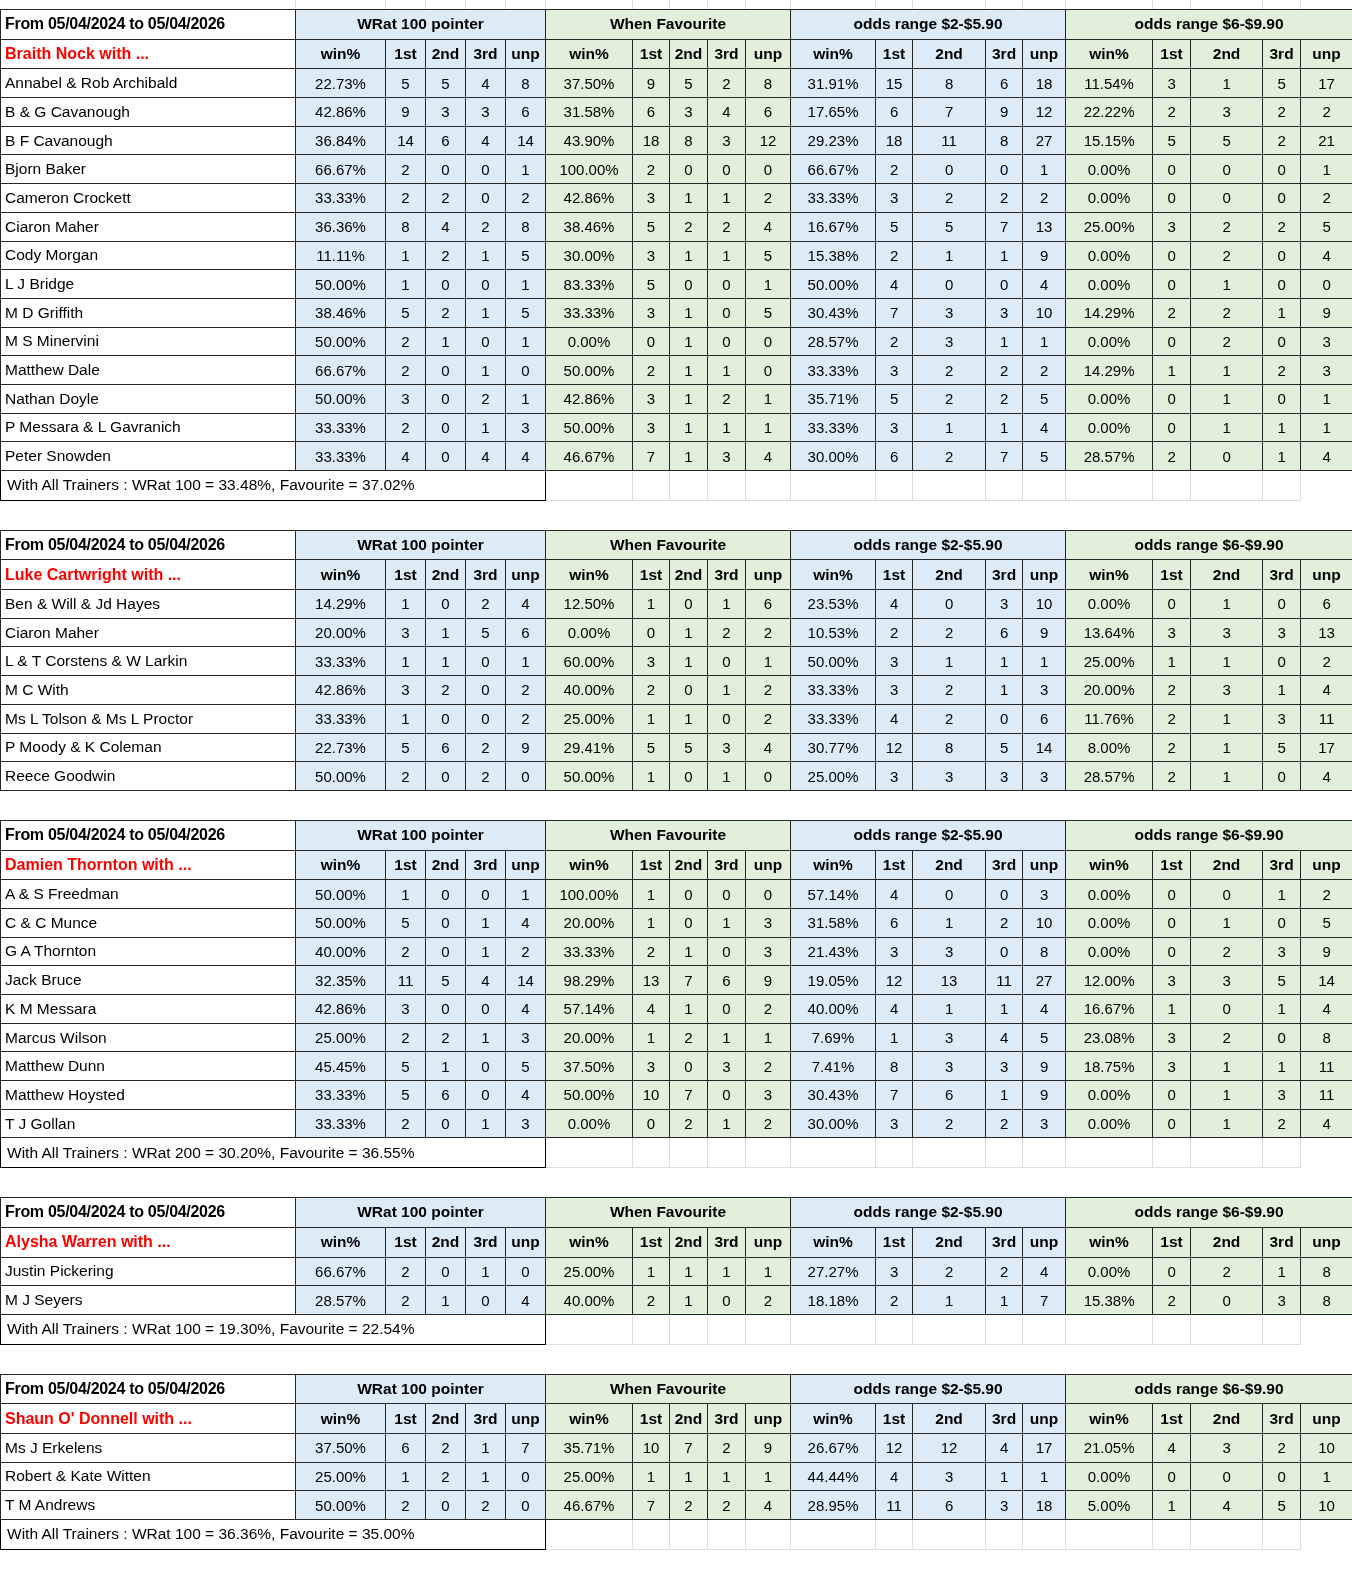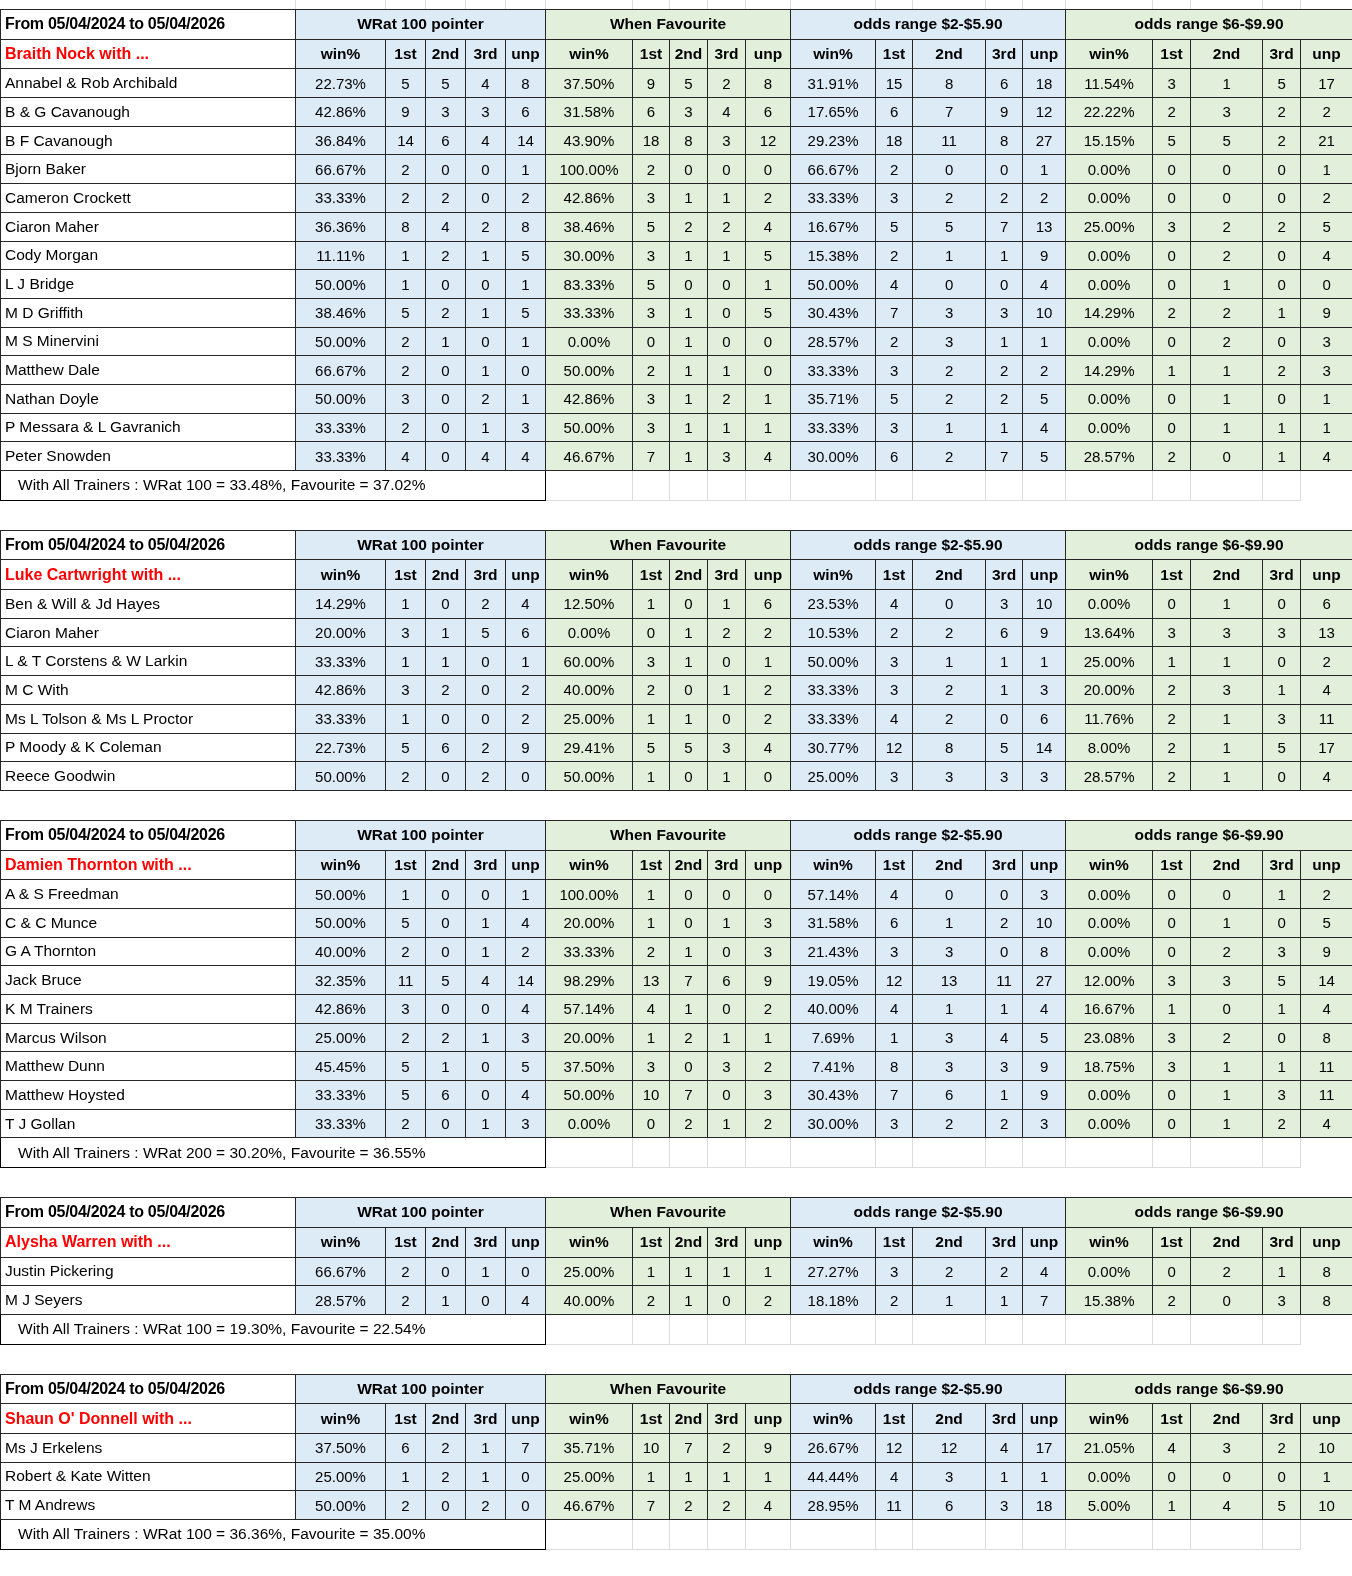--- a/index.html
+++ b/index.html
@@ -8,21 +8,21 @@
   table { border-collapse:collapse; table-layout:fixed; width:1352px; }
   .t td { border:1px solid #262626; overflow:hidden; white-space:nowrap; height:26.7px; }
   .t tr { height:28.7px; }
   td.name { text-align:left; padding:0 4px; font-size:15.5px; background:#fff; }
   td.stat { text-align:center; font-size:15px; padding:0 1px; }
   .fill-b { background:#DDEBF7; }
   .fill-g { background:#E2EFDA; }
   .hdr { font-weight:bold; font-size:15.5px; text-align:center; }
   td.date { font-weight:bold; font-size:16px; letter-spacing:-0.3px; }
   td.jockey { color:#FF0000; font-weight:bold; font-size:16px; }
-  td.footer-cell { font-size:15.5px; padding:0 17px; border:1px solid #000; background:#fff; white-space:nowrap; overflow:hidden; }
+  td.footer-cell { font-size:15.5px; padding:0 6px; border:1px solid #000; background:#fff; white-space:nowrap; overflow:hidden; }
   td.ghost { border:none; border-right:1px solid #dcdcdc; border-bottom:1px solid #dcdcdc; background:#fff; }
   .strip td { border:none; border-right:1px solid #dcdcdc; background:#fff; }
   .strip.top tr { height:9px; }
   .gap { height:29px; background:#fff; }
 </style>
 </head>
 <body>
 
 <div id="sheet">
     <table class="strip top">
@@ -832,21 +832,21 @@
           <td class="stat fill-b">13</td>
           <td class="stat fill-b">11</td>
           <td class="stat fill-b">27</td>
           <td class="stat fill-g">12.00%</td>
           <td class="stat fill-g">3</td>
           <td class="stat fill-g">3</td>
           <td class="stat fill-g">5</td>
           <td class="stat fill-g">14</td>
         </tr>
         <tr>
-          <td class="name">K M Trainers</td>
+          <td class="name">K M Messara</td>
           <td class="stat fill-b">42.86%</td>
           <td class="stat fill-b">3</td>
           <td class="stat fill-b">0</td>
           <td class="stat fill-b">0</td>
           <td class="stat fill-b">4</td>
           <td class="stat fill-g">57.14%</td>
           <td class="stat fill-g">4</td>
           <td class="stat fill-g">1</td>
           <td class="stat fill-g">0</td>
           <td class="stat fill-g">2</td>

